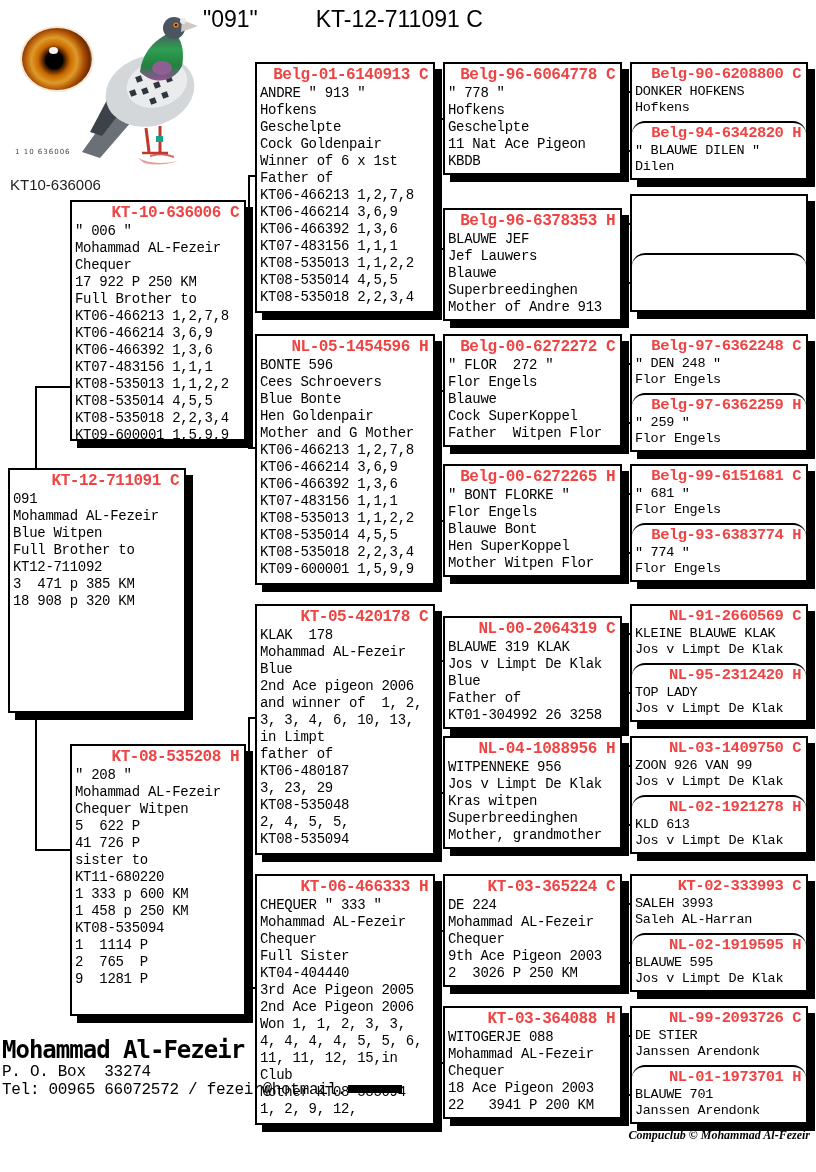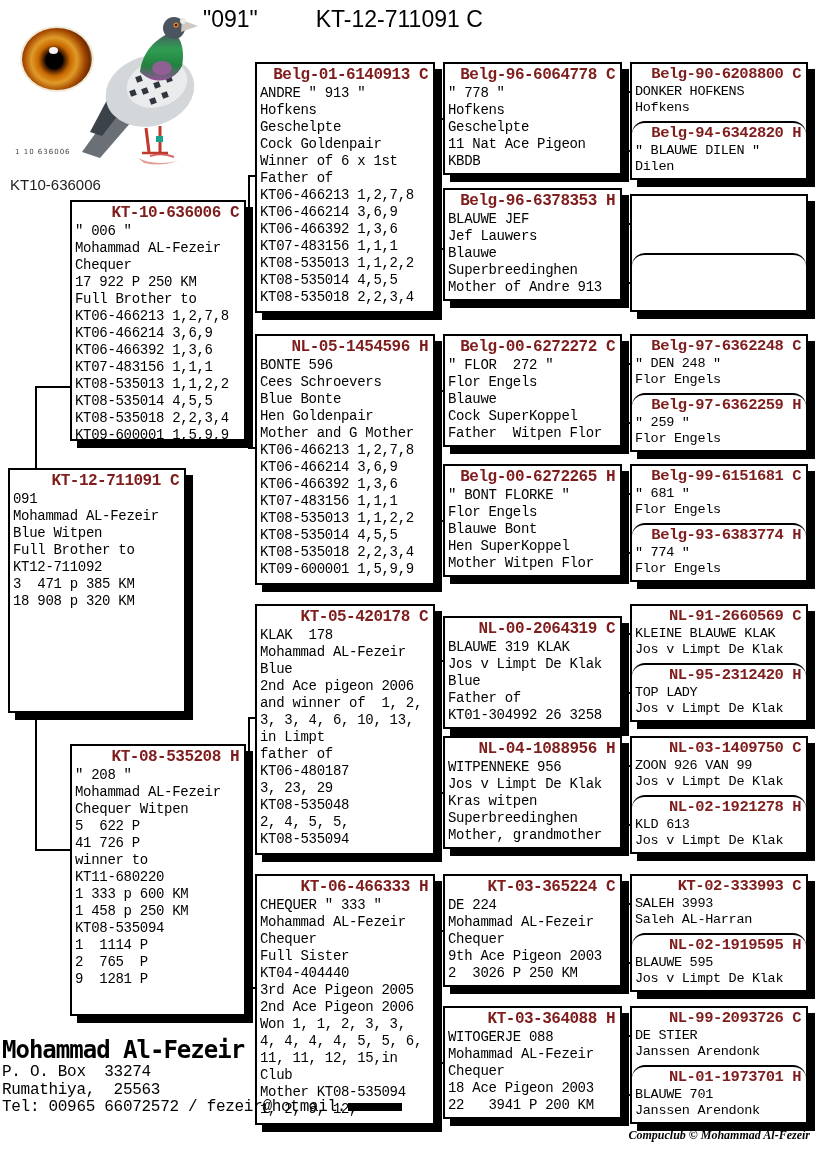--- a/index.html
+++ b/index.html
@@ -3,21 +3,21 @@
 <meta charset="utf-8">
 <style>
   html,body{margin:0;padding:0;background:#fff;}
   #canvas{position:relative;width:816px;height:1172px;background:#fff;overflow:hidden;
           font-family:"Liberation Mono",monospace;}
   
   .cline{position:absolute;background:#000;z-index:1;}
   
   .pbox{position:absolute;background:#fff;border:2px solid #000;box-shadow:7px 7px 0 #000;
         z-index:2;box-sizing:border-box;overflow:hidden;}
-  .btitle{color:#7f1d1d;font-weight:bold;font-size:16px;line-height:20px;text-align:right;
+  .btitle{color:#ef4444;font-weight:bold;font-size:16px;line-height:20px;text-align:right;
           padding:1px 5px 0 2px;letter-spacing:-0.5px;white-space:pre;}
   .bline{font-size:14px;line-height:17px;padding:0 0 0 3px;letter-spacing:-0.3px;white-space:pre;}
   
   .pair{position:absolute;background:#fff;border:2px solid #000;box-shadow:7px 7px 0 #000;
         z-index:2;box-sizing:border-box;}
   .pair-half{height:57px;overflow:hidden;box-sizing:border-box;border-radius:13px;}
   .pair-half.second{border-top:2px solid #000;}
   .pair-half .btitle{font-size:15.5px;line-height:19px;}
   .pair-half .bline{font-size:13.5px;line-height:16px;}
   
@@ -131,21 +131,21 @@
       <div class="bline">3  471 p 385 KM</div>
       <div class="bline">18 908 p 320 KM</div>
     </div>
   <div class="pbox" style="left:70px;top:744px;width:176px;height:272px">
       <div class="btitle">KT-08-535208 H</div>
       <div class="bline">" 208 "</div>
       <div class="bline">Mohammad AL-Fezeir</div>
       <div class="bline">Chequer Witpen</div>
       <div class="bline">5  622 P</div>
       <div class="bline">41 726 P</div>
-      <div class="bline">winner to</div>
+      <div class="bline">sister to</div>
       <div class="bline">KT11-680220</div>
       <div class="bline">1 333 p 600 KM</div>
       <div class="bline">1 458 p 250 KM</div>
       <div class="bline">KT08-535094</div>
       <div class="bline">1  1114 P</div>
       <div class="bline">2  765  P</div>
       <div class="bline">9  1281 P</div>
     </div>
 
   <div class="pbox" style="left:255px;top:62px;width:180px;height:251px">
@@ -214,21 +214,21 @@
     </div>
 
   <div class="pbox" style="left:443px;top:62px;width:179px;height:113px">
       <div class="btitle">Belg-96-6064778 C</div>
       <div class="bline">" 778 "</div>
       <div class="bline">Hofkens</div>
       <div class="bline">Geschelpte</div>
       <div class="bline">11 Nat Ace Pigeon</div>
       <div class="bline">KBDB</div>
     </div>
-  <div class="pbox" style="left:443px;top:188px;width:179px;height:113px">
+  <div class="pbox" style="left:443px;top:208px;width:179px;height:113px">
       <div class="btitle">Belg-96-6378353 H</div>
       <div class="bline">BLAUWE JEF</div>
       <div class="bline">Jef Lauwers</div>
       <div class="bline">Blauwe</div>
       <div class="bline">Superbreedinghen</div>
       <div class="bline">Mother of Andre 913</div>
     </div>
   <div class="pbox" style="left:443px;top:334px;width:179px;height:113px">
       <div class="btitle">Belg-00-6272272 C</div>
       <div class="bline">" FLOR  272 "</div>
@@ -363,21 +363,20 @@
     <div class="pair-half second">
         <div class="btitle">NL-01-1973701 H</div>
         <div class="bline">BLAUWE 701</div>
         <div class="bline">Janssen Arendonk</div>
       </div>
   </div>
 
   <div class="owner">
     <div class="oname">Mohammad Al-Fezeir</div>
     <div class="oline">P. O. Box  33274</div>
-    <div class="oline">Rumathiya,  25563</div>
     <div class="oline"><span>Tel: 00965 66072572 / fezeir@hotmail.</span><span class="redact"></span></div>
   </div>
 
   <div class="footer">Compuclub © Mohammad Al-Fezeir</div>
 
 <div class="cline" style="left: 35px; top: 386px; width: 2px; height: 465px;"></div>
     <div class="cline" style="left: 35px; top: 386px; width: 37px; height: 2px;"></div>
     <div class="cline" style="left: 35px; top: 849px; width: 37px; height: 2px;"></div>
     <div class="cline" style="left: 248px; top: 175px; width: 2px; height: 274px;"></div>
     <div class="cline" style="left: 248px; top: 175px; width: 10px; height: 2px;"></div>

